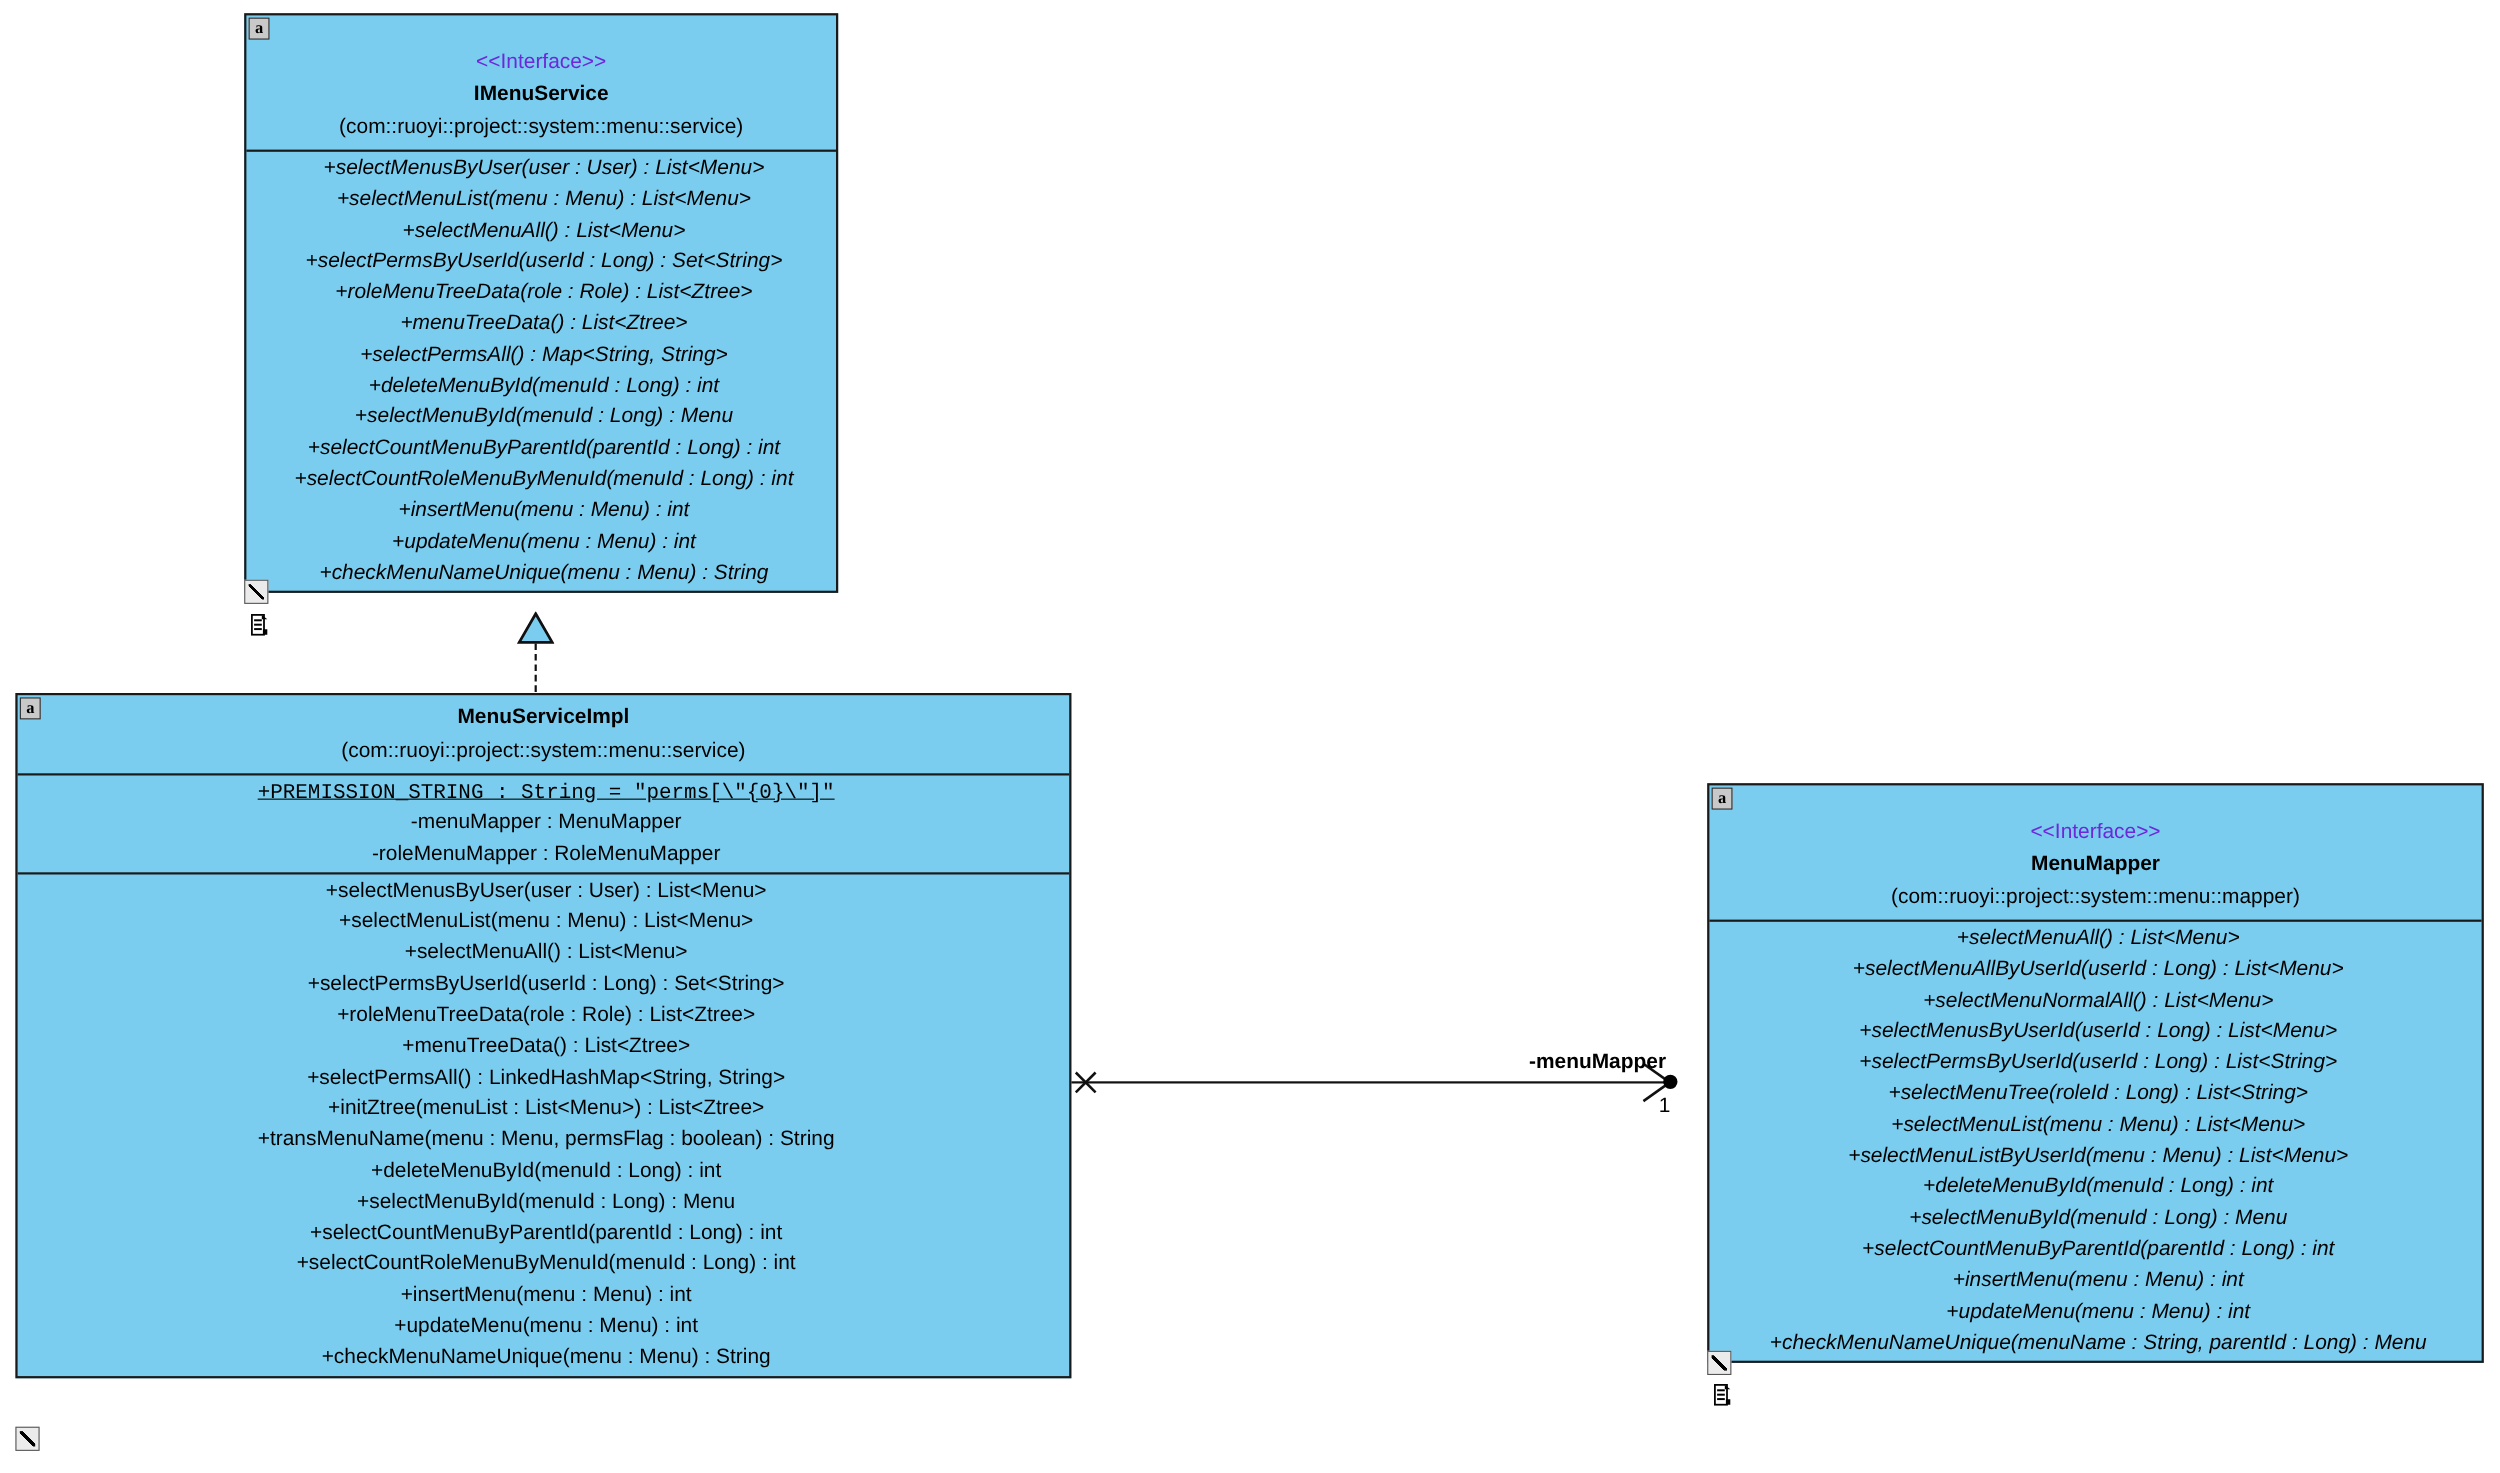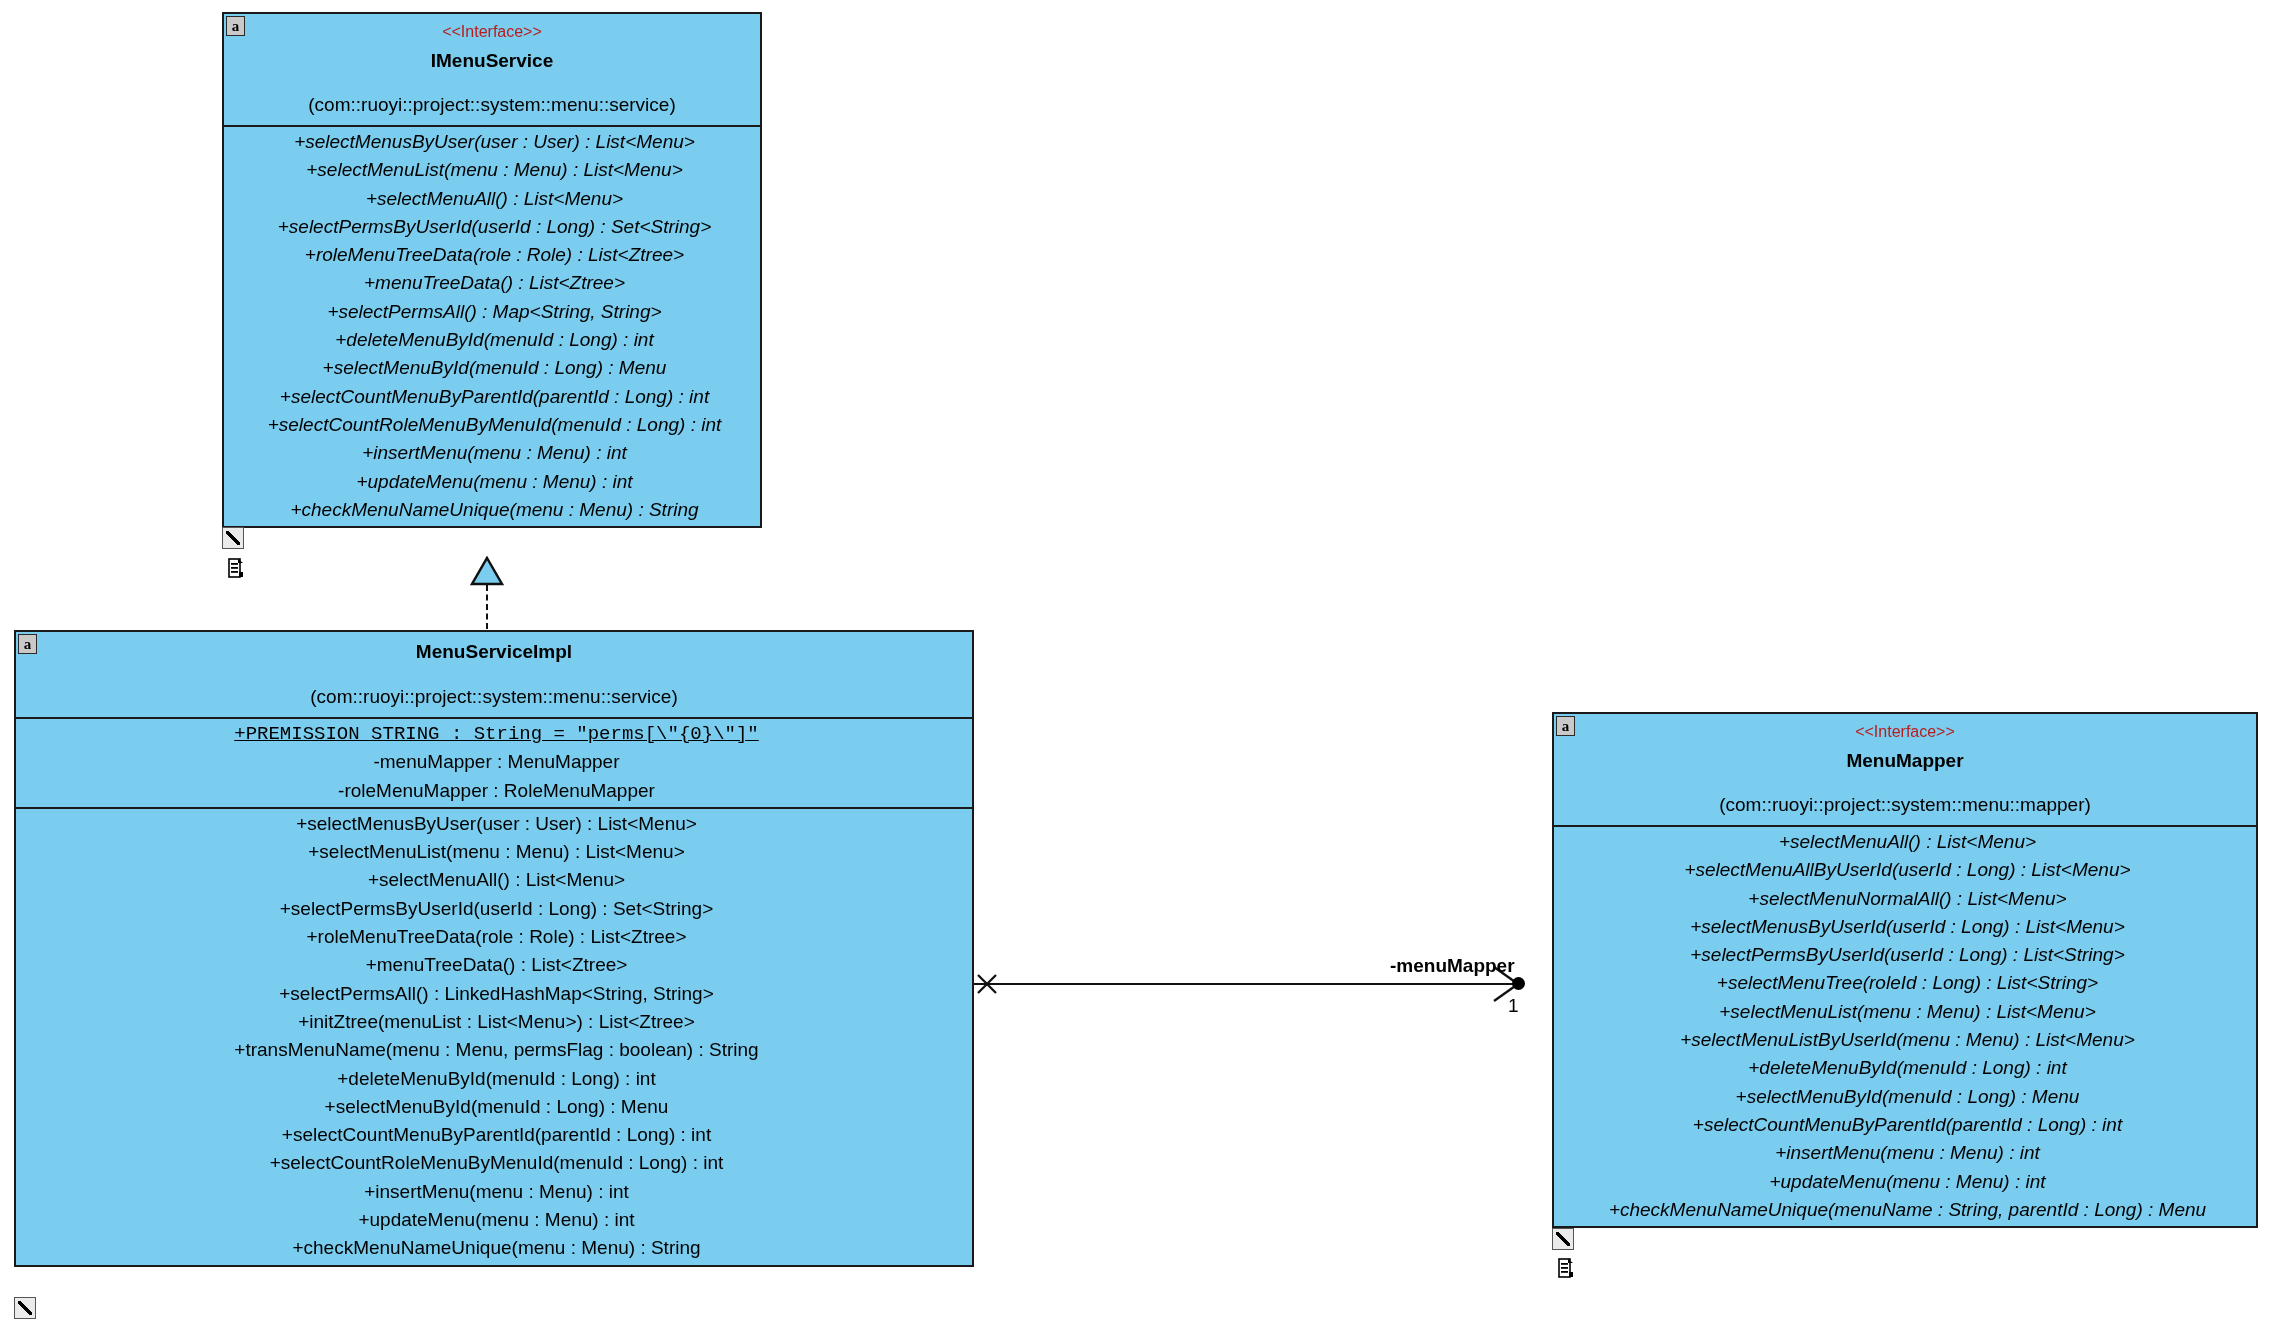--- a/index.html
+++ b/index.html
@@ -24,38 +24,38 @@
     border: 2px solid #1a1a1a;
     box-sizing: border-box;
   }
   .uml-header {
     position: relative;
     padding: 4px 6px 6px 6px;
     text-align: center;
     border-bottom: 2px solid #1a1a1a;
   }
   .stereotype {
-    font-size: 16px;
-    color: #b91c1c;
+    font-size: 19px;
+    color: #6d28d9;
     line-height: 28px;
     white-space: nowrap;
+    margin-top: 25px;
   }
   .class-name {
     font-size: 19px;
     font-weight: bold;
     color: #000;
     line-height: 30px;
     white-space: nowrap;
   }
   .class-package {
     font-size: 19px;
     color: #000;
     line-height: 29px;
     white-space: nowrap;
-    margin-top: 14px;
   }
 
   
   .corner-badge {
     position: absolute;
     left: 2px;
     top: 2px;
     width: 19px;
     height: 20px;
     background: #c9c9c9;

